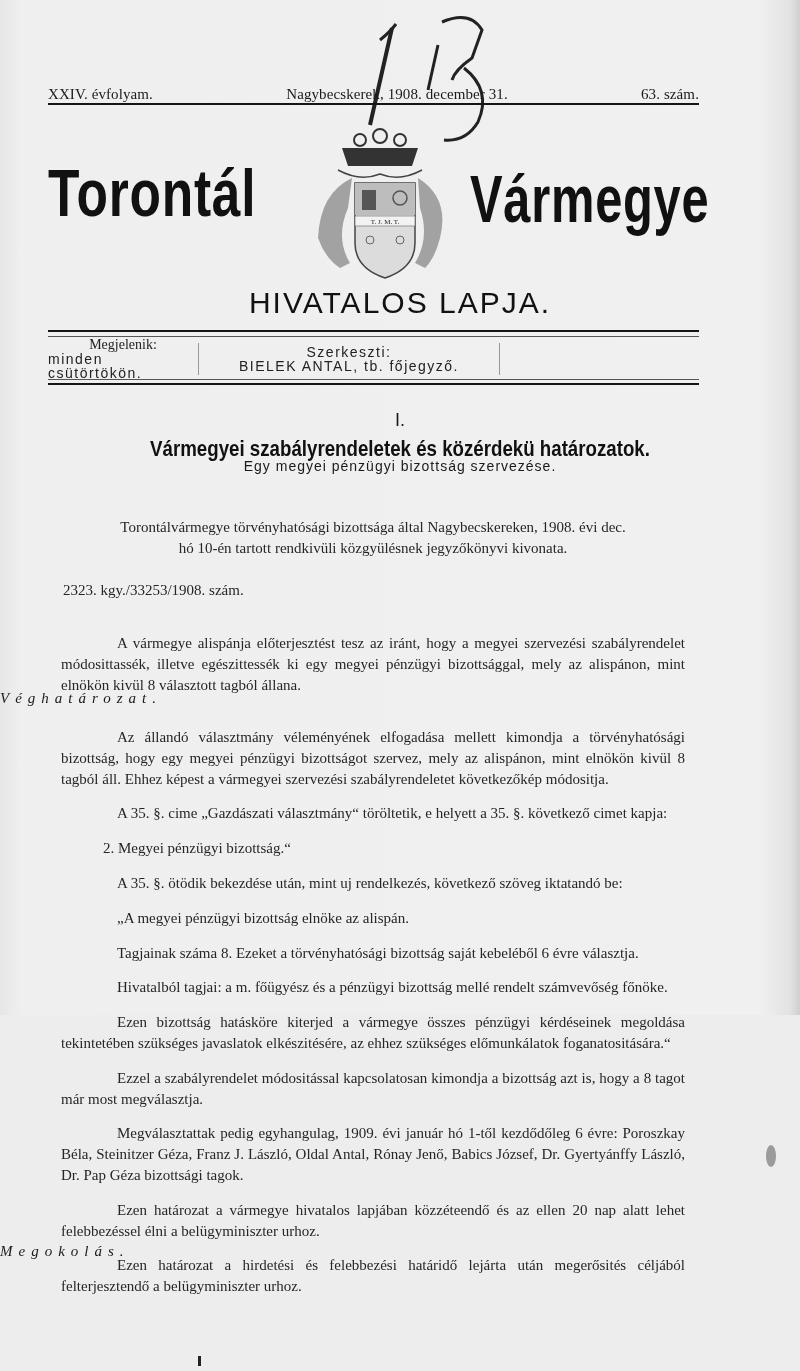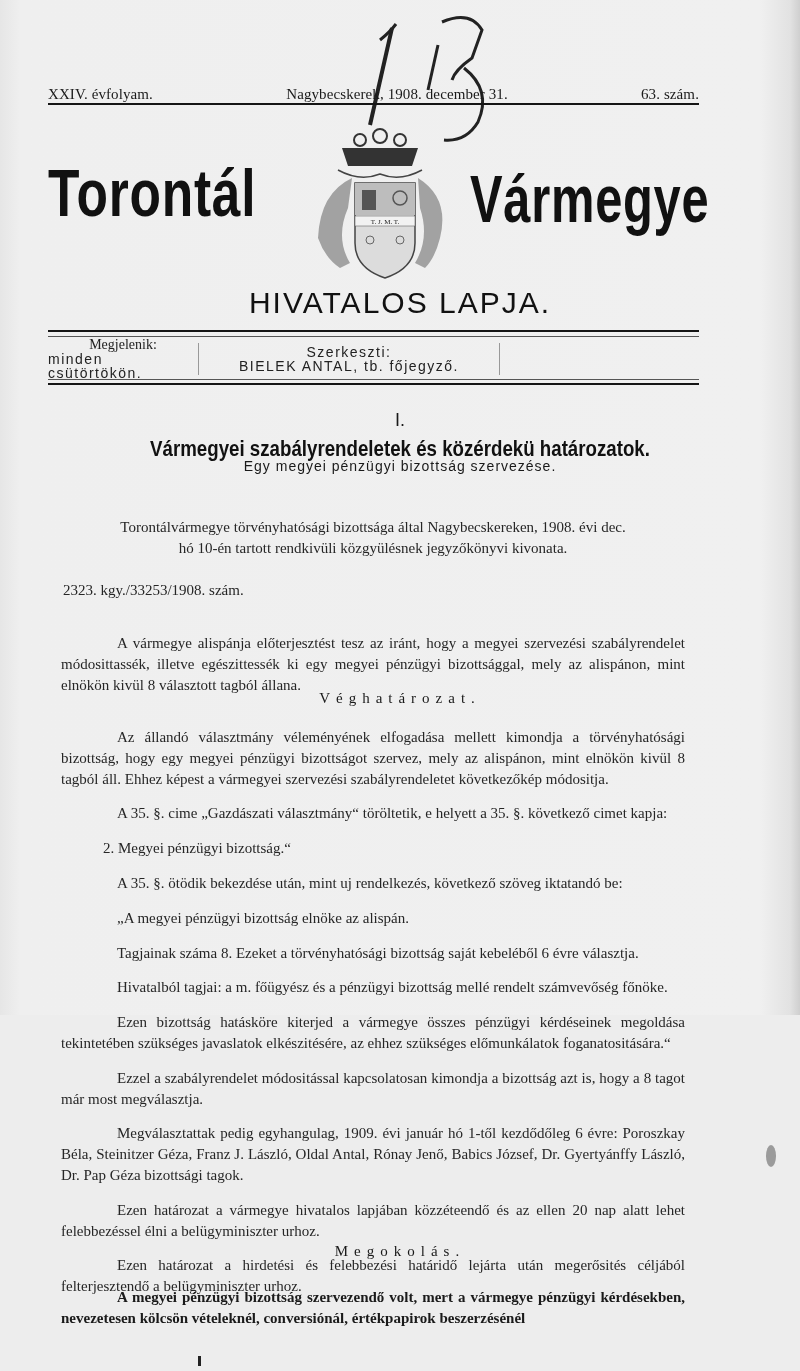--- a/index.html
+++ b/index.html
@@ -53,21 +53,21 @@
     position: absolute; left: 0; width: 800px; top: 458px; text-align: center;
     font-family: "Liberation Sans", sans-serif; font-size: 14px; letter-spacing: 1px;
   }
   .body {
     position: absolute; left: 47px; width: 652px; font-size: 15px; line-height: 20.8px; color: #262626;
     text-align: justify;
   }
   .intro { top: 517px; text-align: center; }
   .ref { top: 580px; }
   .p1 { top: 619px; }
-  .heading-sp { position: absolute; left: 0; width: 800px; text-align: center; font-size: 15px; letter-spacing: 6px; }
+  .heading-sp { position: absolute; left: 0; width: 800px; font-size: 15px; letter-spacing: 6px; font-style: italic; }
   .veg { top: 690px; }
   .p2 { top: 713px; }
   .ind { text-indent: 56px; margin: 14px; }
   .ind2 { padding-left: 56px; margin: 0; }
   p { margin: 0; }
   .mego { top: 1243px; }
   .p3 { top: 1273px; font-weight: bold; color: #1a1a1a; }
   .annot { position: absolute; left: 220px; top: 10px; width: 300px; height: 150px; pointer-events: none; }
   .stain { position: absolute; right: 24px; top: 1145px; width: 10px; height: 22px; background: #777; border-radius: 50%; opacity: 0.7; }
   .edge-mark { position: absolute; left: 198px; top: 1356px; width: 3px; height: 10px; background: #222; }
@@ -163,19 +163,16 @@
     <p class="ind">Hivatalból tagjai: a m. főügyész és a pénzügyi bizottság mellé rendelt számvevőség főnöke.</p>
     <p class="ind">Ezen bizottság hatásköre kiterjed a vármegye összes pénzügyi kérdéseinek megoldása tekintetében szükséges javaslatok elkészitésére, az ehhez szükséges előmunkálatok foganatositására.“</p>
     <p class="ind">Ezzel a szabályrendelet módositással kapcsolatosan kimondja a bizottság azt is, hogy a 8 tagot már most megválasztja.</p>
     <p class="ind">Megválasztattak pedig egyhangulag, 1909. évi január hó 1-től kezdődőleg 6 évre: Poroszkay Béla, Steinitzer Géza, Franz J. László, Oldal Antal, Rónay Jenő, Babics József, Dr. Gyertyánffy László, Dr. Pap Géza bizottsági tagok.</p>
     <p class="ind">Ezen határozat a vármegye hivatalos lapjában közzéteendő és az ellen 20 nap alatt lehet felebbezéssel élni a belügyminiszter urhoz.</p>
     <p class="ind">Ezen határozat a hirdetési és felebbezési határidő lejárta után megerősités céljából felterjesztendő a belügyminiszter urhoz.</p>
   </div>
 
   <div class="heading-sp mego">Megokolás.</div>
 
-  <div class="body p3">
-    <p class="ind">A megyei pénzügyi bizottság szervezendő volt, mert a vármegye pénzügyi kérdésekben, nevezetesen kölcsön vételeknél, conversiónál, értékpapirok beszerzésénél</p>
-  </div>
 
   <div class="stain"></div>
   <div class="edge-mark"></div>
 </div>
 
 </body></html>

